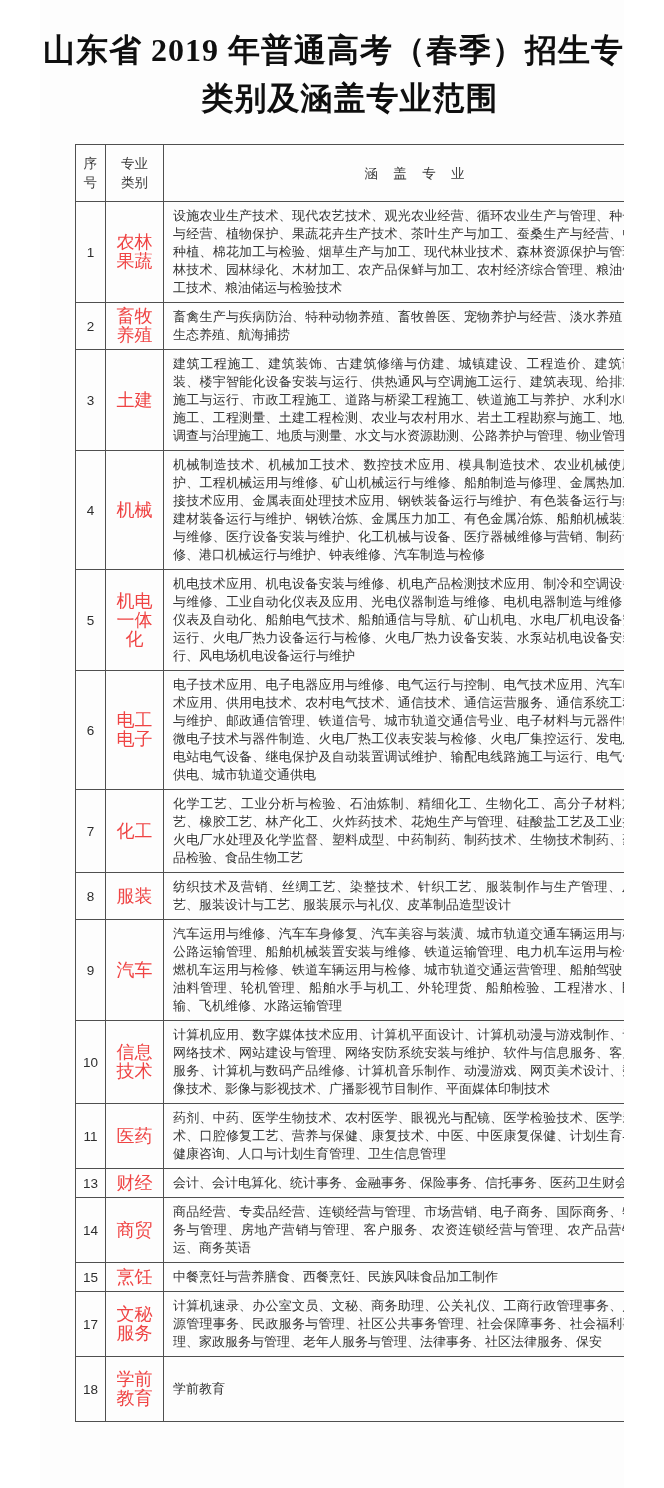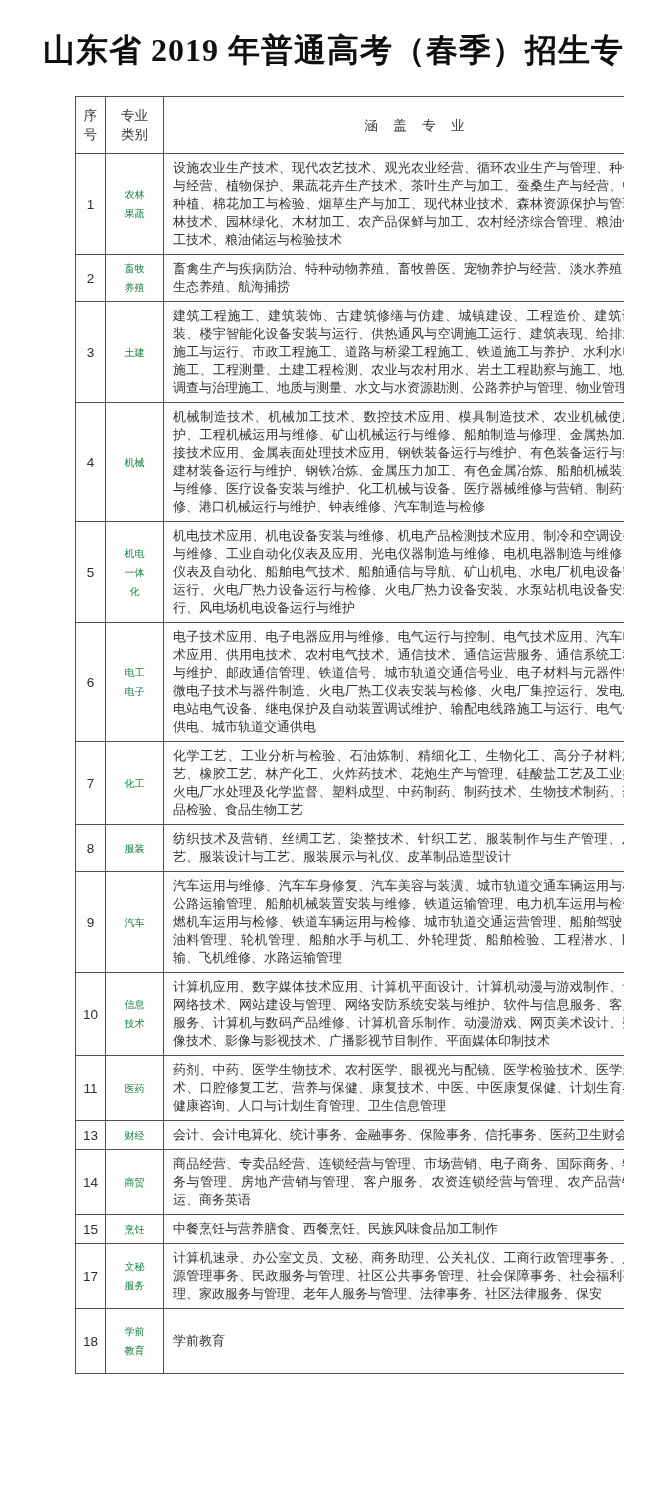--- a/index.html
+++ b/index.html
@@ -70,23 +70,23 @@
     letter-spacing: 6px;
   }
   td.c-no {
     text-align: center;
     font-size: 13.5px;
     color: #2e2e2e;
     font-family: "Liberation Sans", "DejaVu Sans", sans-serif;
   }
   td.c-cat {
     text-align: center;
-    font-size: 10px;
+    font-size: 18px;
     line-height: 19px;
-    color: #15803d;
+    color: #ef4444;
     padding: 4px 2px;
   }
   td.c-majors {
     font-size: 13px;
     line-height: 18px;
     color: #343434;
     padding: 5px 9px;
     text-align: justify;
     text-justify: inter-ideograph;
     word-break: break-all;
@@ -97,20 +97,21 @@
     padding-bottom: 13px;
   }
 </style>
 </head>
 <body>
 
 <div class="page">
 
   <div class="doc-title">
     <div>山东省 2019 年普通高考（春季）招生专业</div>
+    <div>类别及涵盖专业范围</div>
   </div>
 
   <table class="majors-table">
     <colgroup>
       <col class="col-no">
       <col class="col-cat">
       <col class="col-majors">
     </colgroup>
     <thead>
       <tr>

